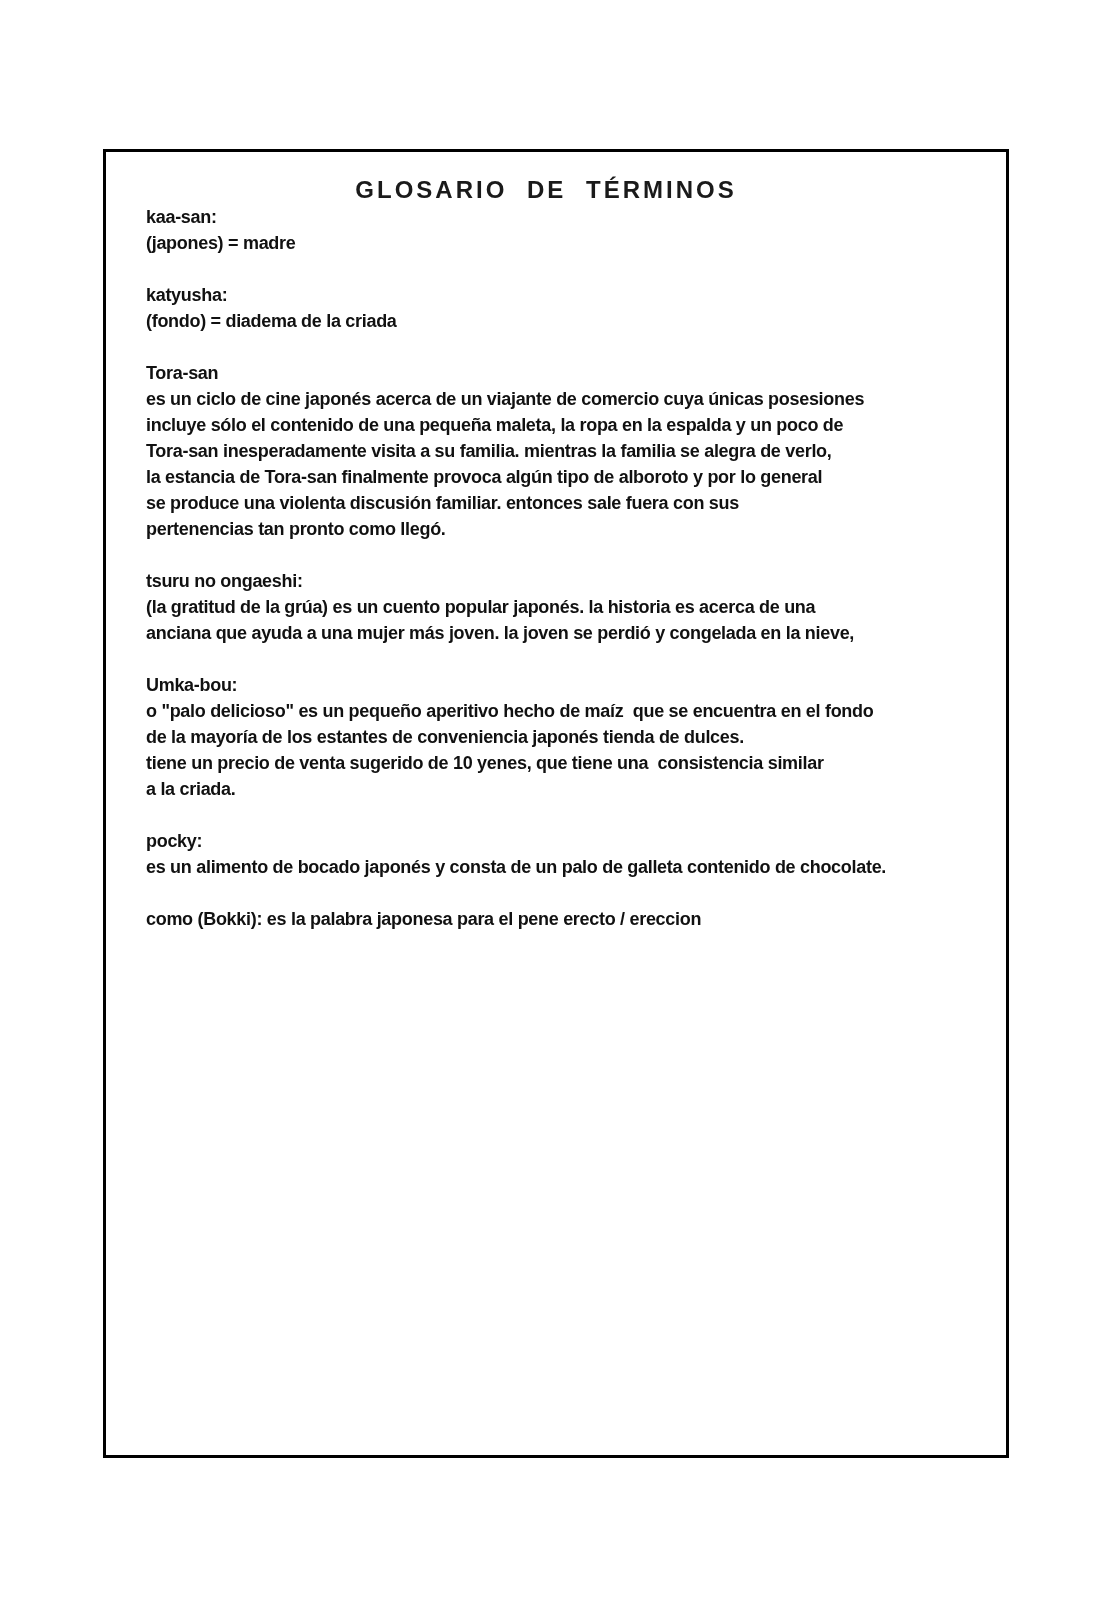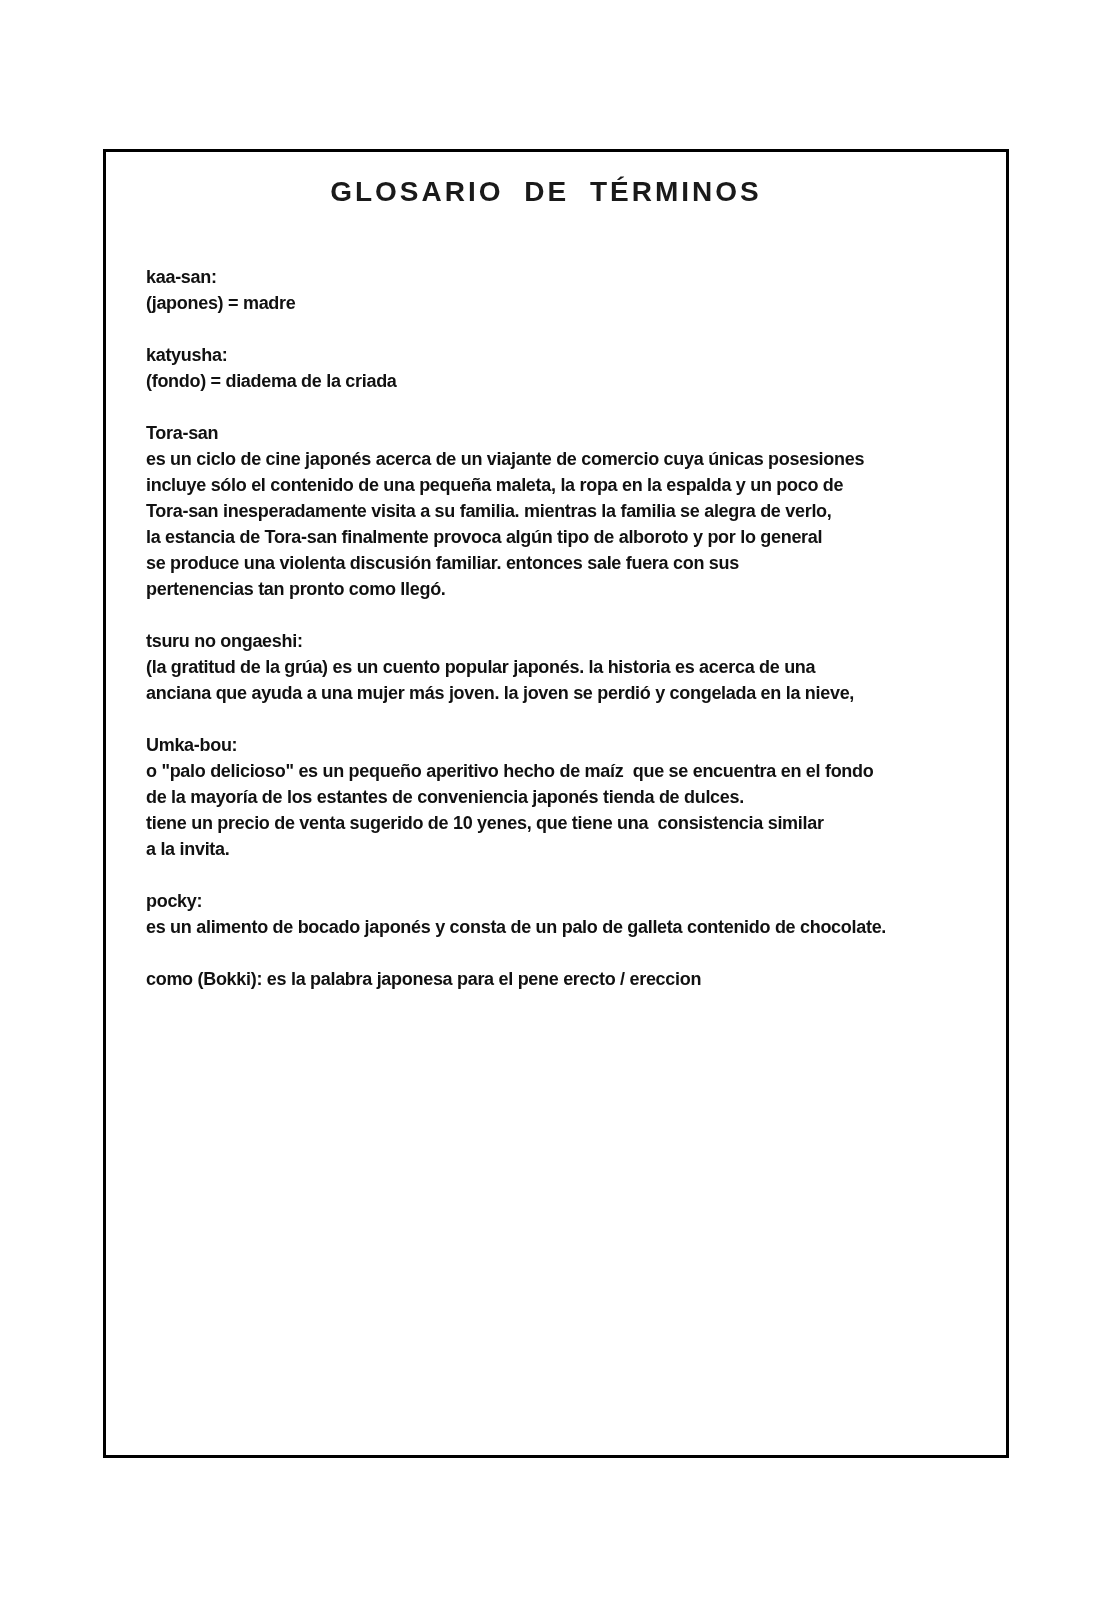--- a/index.html
+++ b/index.html
@@ -20,30 +20,29 @@
     border: 3px solid #000000;
     box-sizing: content-box;
     overflow: hidden;
     background: #ffffff;
   }
   .sheet-inner {
     padding: 24px 20px 0 40px;
   }
   .doc-title {
     text-align: center;
-    font-size: 28px;
+    font-size: 24px;
     font-weight: bold;
     color: #1a1a1a;
     letter-spacing: 3px;
     word-spacing: 10px;
     margin: 0 40px 0 0;
     white-space: pre;
   }
   .entries {
-    margin-top: 56px;
   }
   .entry {
     margin-bottom: 26px;
   }
   .line {
     font-size: 18px;
     font-weight: bold;
     color: #111111;
     line-height: 26px;
     letter-spacing: -0.3px;
@@ -77,21 +76,21 @@
         <div class="entry">
           <div class="line">tsuru no ongaeshi:</div>
           <div class="line">(la gratitud de la grúa) es un cuento popular japonés. la historia es acerca de una</div>
           <div class="line">anciana que ayuda a una mujer más joven. la joven se perdió y congelada en la nieve,</div>
         </div>
         <div class="entry">
           <div class="line">Umka-bou:</div>
           <div class="line">o "palo delicioso" es un pequeño aperitivo hecho de maíz  que se encuentra en el fondo</div>
           <div class="line">de la mayoría de los estantes de conveniencia japonés tienda de dulces.</div>
           <div class="line">tiene un precio de venta sugerido de 10 yenes, que tiene una  consistencia similar</div>
-          <div class="line">a la invita.</div>
+          <div class="line">a la criada.</div>
         </div>
         <div class="entry">
           <div class="line">pocky:</div>
           <div class="line">es un alimento de bocado japonés y consta de un palo de galleta contenido de chocolate.</div>
         </div>
         <div class="entry">
           <div class="line">como (Bokki): es la palabra japonesa para el pene erecto / ereccion</div>
         </div>
       </div>
   </div>

